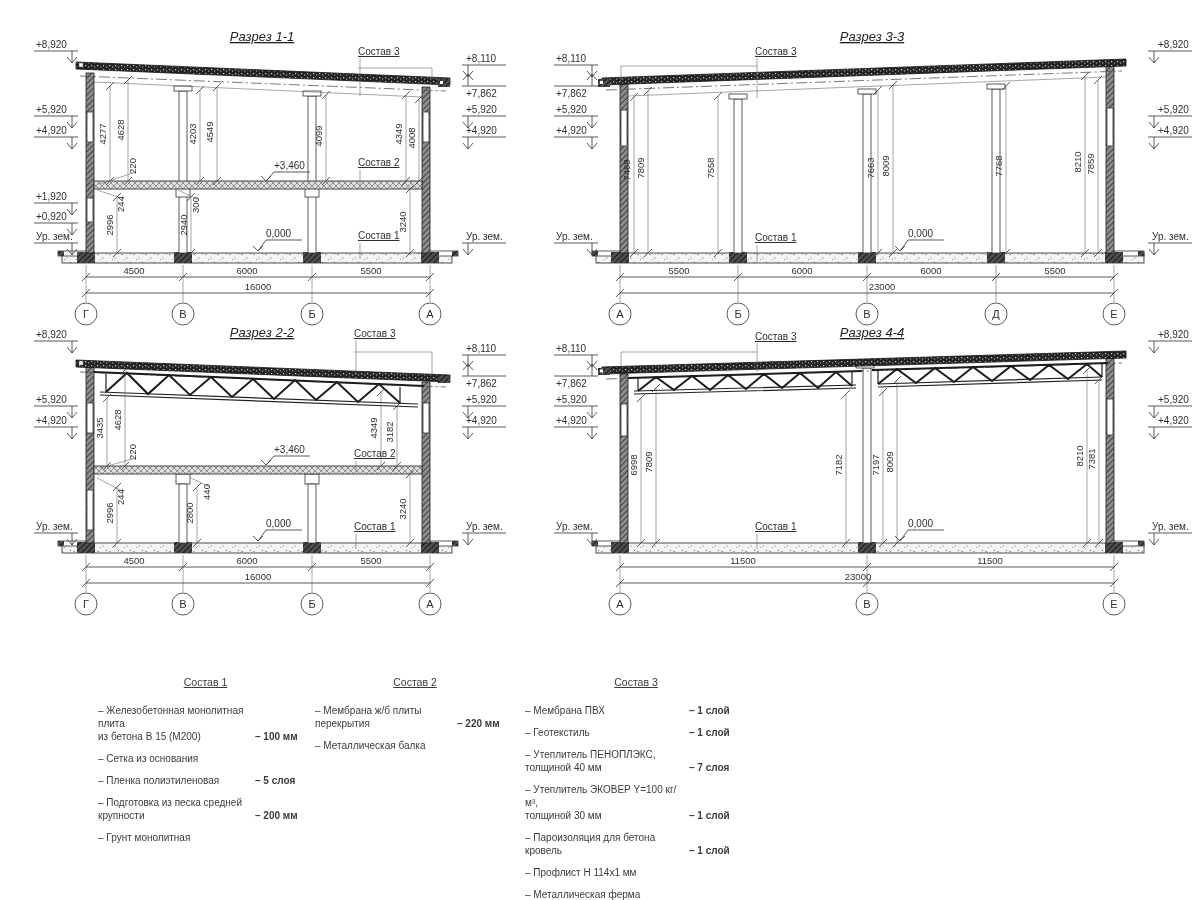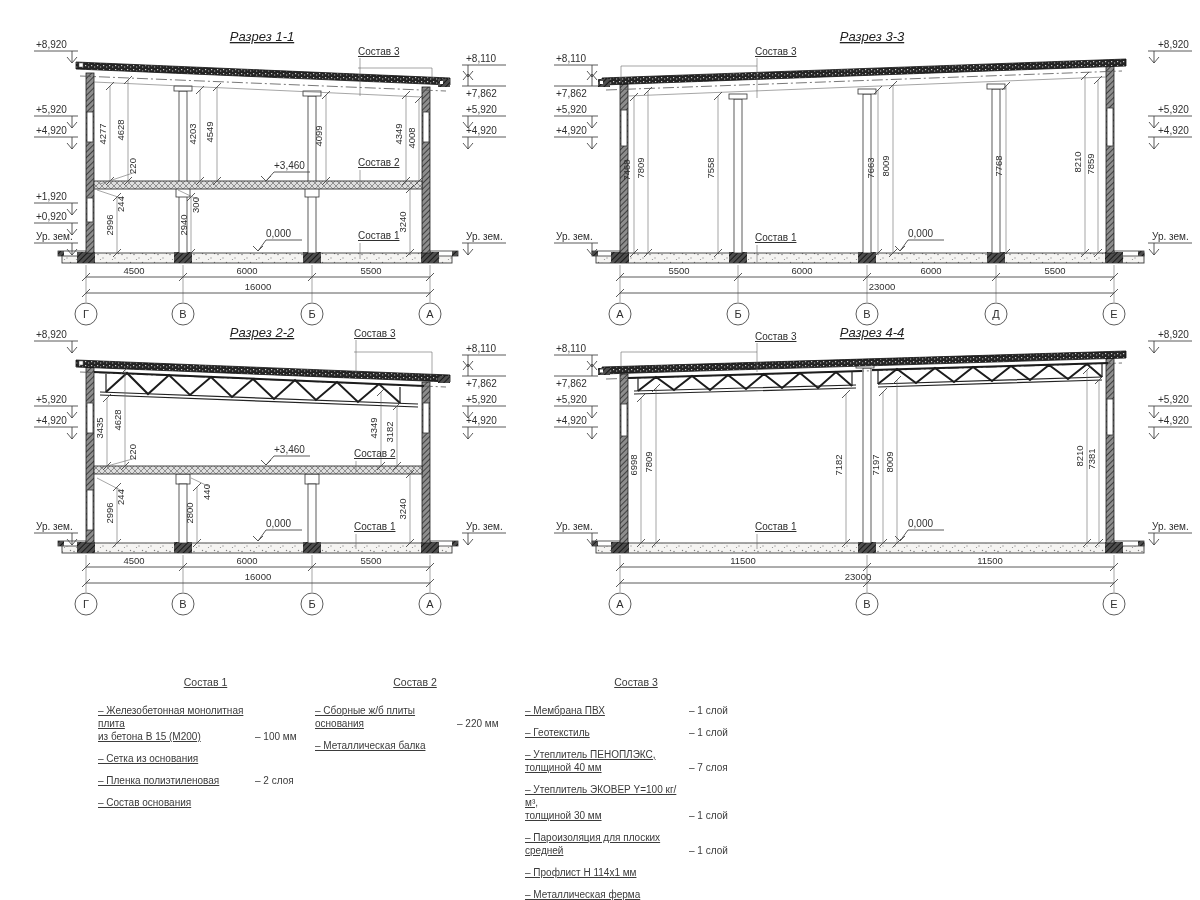--- a/index.html
+++ b/index.html
@@ -14,22 +14,22 @@
   .dim{font-size:9.5px}
   .lvl{font-size:10px}
   .lay{font-size:10px;text-decoration:underline}
   .ttl{font-size:13px;font-style:italic;text-decoration:underline;text-anchor:middle;fill:#222}
   .gb{font-size:11px;text-anchor:middle}
   .mid{text-anchor:middle}
   .legend{position:absolute;top:676px;left:0;width:1200px;color:#3b3b3b;font-size:10px;line-height:1.3;}
   .lg-col{position:absolute;top:0;}
   .lg-title{text-align:center;text-decoration:underline;font-size:10.5px;margin-bottom:14px;}
   .lg-item{display:flex;align-items:flex-end;margin-bottom:9px;}
-  .lg-name{white-space:pre-line;flex:1;text-decoration:underline;}
-  .lg-val{width:58px;margin-left:6px;white-space:nowrap;}
+  .lg-name{white-space:pre-line;flex:1;}
+  .lg-val{width:58px;margin-left:6px;white-space:nowrap;font-weight:bold;}
 </style>
 </head>
 <body>
 
 
 
 <svg width="1200" height="660" viewBox="0 0 1200 660">
   <defs>
     <pattern id="wallH" width="4" height="4" patternUnits="userSpaceOnUse" patternTransform="rotate(45)">
       <rect width="4" height="4" fill="#8d8d8d"></rect>
@@ -545,32 +545,37 @@
       <span class="lg-name">– Железобетонная  монолитная плита
    из бетона В 15 (М200)</span>
       <span class="lg-val">– 100 мм</span>
     </div>
     <div class="lg-item">
       <span class="lg-name">– Сетка из основания</span>
       <span class="lg-val"></span>
     </div>
     <div class="lg-item">
       <span class="lg-name">– Пленка полиэтиленовая</span>
-      <span class="lg-val">–  2 слоя</span>
-    </div>
-    <div class="lg-item">
-      <span class="lg-name">– Состав основания</span>
+      <span class="lg-val">–  5 слоя</span>
+    </div>
+    <div class="lg-item">
+      <span class="lg-name">– Подготовка из песка средней
+   крупности</span>
+      <span class="lg-val">– 200 мм</span>
+    </div>
+    <div class="lg-item">
+      <span class="lg-name">– Грунт монолитная</span>
       <span class="lg-val"></span>
     </div>
   </div>
 
   <div class="lg-col" style="left:315px;width:200px;">
     <div class="lg-title">Состав 2</div>
     <div class="lg-item">
-      <span class="lg-name">– Сборные ж/б плиты основания</span>
+      <span class="lg-name">– Мембрана ж/б плиты перекрытия</span>
       <span class="lg-val">– 220 мм</span>
     </div>
     <div class="lg-item">
       <span class="lg-name">– Металлическая балка</span>
       <span class="lg-val"></span>
     </div>
   </div>
 
   <div class="lg-col" style="left:525px;width:222px;">
     <div class="lg-title">Состав 3</div>
@@ -586,21 +591,21 @@
       <span class="lg-name">– Утеплитель ПЕНОПЛЭКС,
    толщиной 40 мм</span>
       <span class="lg-val">– 7 слоя</span>
     </div>
     <div class="lg-item">
       <span class="lg-name">– Утеплитель ЭКОВЕР Y=100 кг/м³,
    толщиной 30 мм</span>
       <span class="lg-val">– 1 слой</span>
     </div>
     <div class="lg-item">
-      <span class="lg-name">– Пароизоляция для плоских средней</span>
+      <span class="lg-name">– Пароизоляция для бетона кровель</span>
       <span class="lg-val">– 1 слой</span>
     </div>
     <div class="lg-item">
       <span class="lg-name">– Профлист Н 114х1 мм</span>
       <span class="lg-val"></span>
     </div>
     <div class="lg-item">
       <span class="lg-name">– Металлическая ферма
    (с торца металлическая балка)</span>
       <span class="lg-val"></span>

